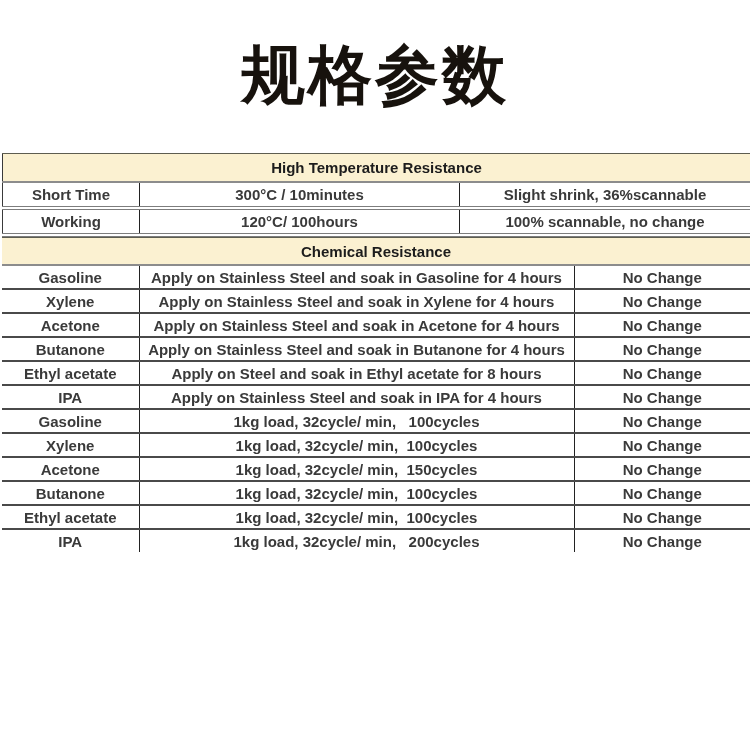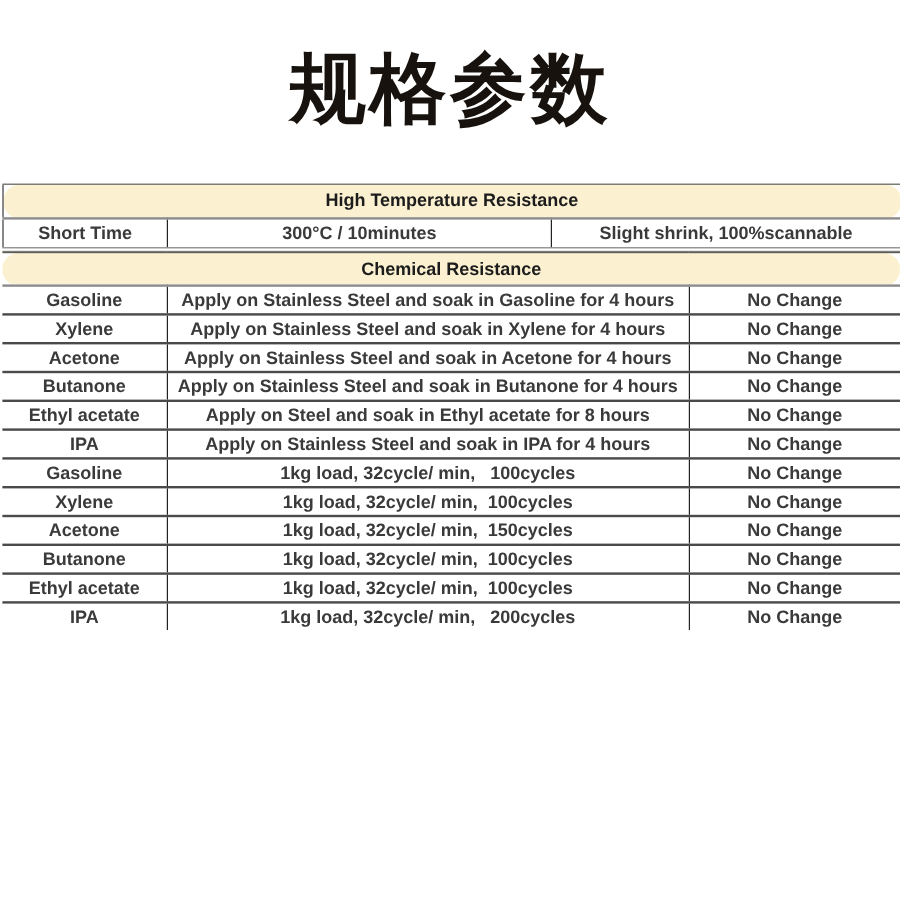--- a/index.html
+++ b/index.html
@@ -43,21 +43,20 @@
     overflow: hidden;
     font-weight: bold;
   }
   .sec-h td {
     background: #FBF1D1;
     font-weight: bold;
     color: #1c1c1c;
     border-top: 1px solid #5d5d50;
     border-bottom: 2px solid #8c8c8c;
     height: 24px;
-    border-radius: 13px;
   }
   .hdr-normal { font-weight: normal; }
 
   
   .t1 { border-left: 1px solid #3a3a3a; border-right: 1px solid #3a3a3a; }
   .t1 .data td { border-bottom: 4px double #7d7d7d; height: 21px; }
   .t1 .sec-h td { height: 25px; }
   .t1 td.c2, .t1 td.c3 { border-left: 1px solid #222222; }
 
   
@@ -87,21 +86,26 @@
           <col class="w-val1">
           <col class="w-res1">
         </colgroup>
       <tbody>
           <tr class="sec-h">
         <td colspan="3">High Temperature Resistance</td>
       </tr>
       <tr class="data">
         <td class="c1">Short Time</td>
         <td class="c2 val">300°C / 10minutes</td>
-        <td class="c3">Slight shrink, 100%scannable</td>
+        <td class="c3">Slight shrink, 36%scannable</td>
+      </tr>
+      <tr class="data">
+        <td class="c1">Working</td>
+        <td class="c2 val">120°C/ 100hours</td>
+        <td class="c3">100% scannable, no change</td>
       </tr>
     </tbody>
       </table>
 
     <table class="t2">
       <colgroup>
           <col class="w-label">
           <col class="w-val2">
           <col class="w-res2">
         </colgroup>

